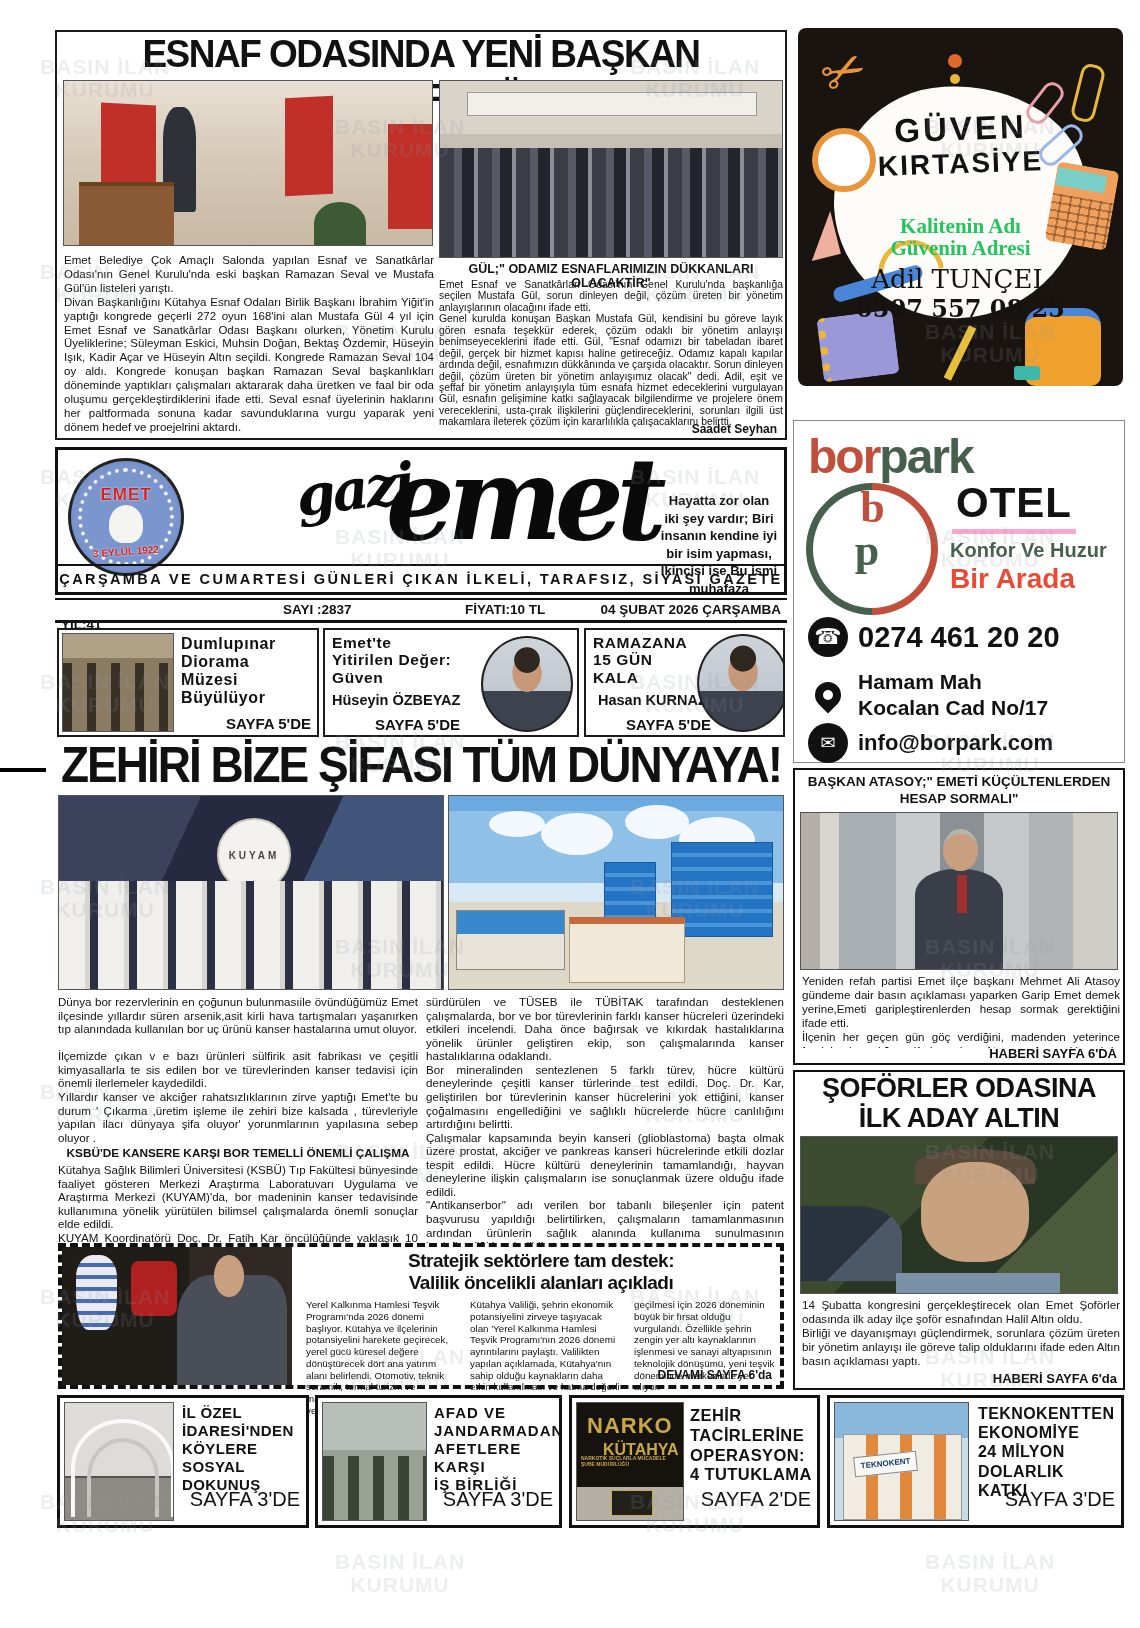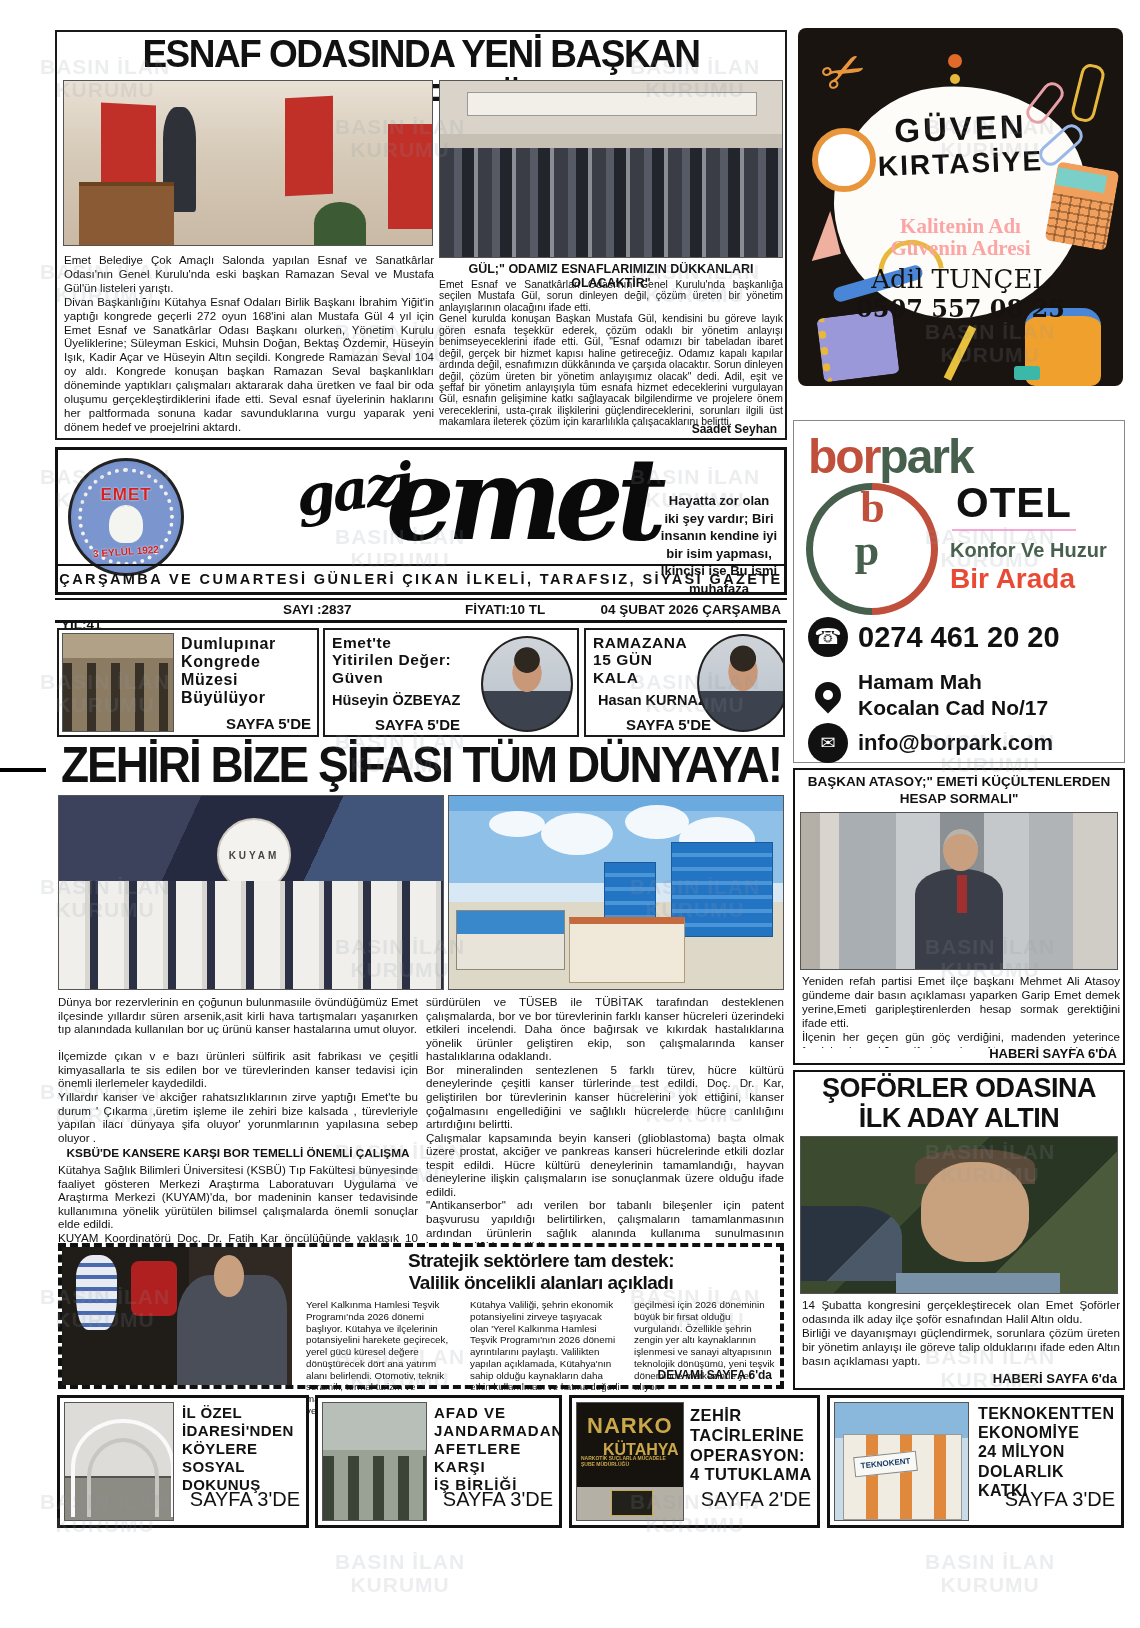--- a/index.html
+++ b/index.html
@@ -103,21 +103,21 @@
   .ms-subhead{font-weight:bold;text-align:center;font-size:11.8px;margin:3px 0 2px 0;}
   
   #strat{left:58px;top:1243px;width:726px;height:146px;border:4px dashed #111;background:#fff;box-sizing:border-box;}
   #strat-title{position:absolute;left:240px;top:3px;width:478px;text-align:center;font-weight:bold;
     font-size:19px;line-height:1.15;letter-spacing:-.5px;}
   .strat-col{position:absolute;top:52px;font-size:9.8px;line-height:1.2;text-align:left;}
   
   #guven-ad{left:798px;top:28px;width:325px;height:358px;background:#191410;border-radius:8px;overflow:hidden;}
   .blob{position:absolute;background:#fdfcf8;}
   .guven-line{position:absolute;width:100%;text-align:center;font-weight:bold;color:#111;}
-  .guven-red{position:absolute;width:100%;text-align:center;font-weight:bold;color:#fca5a5;
+  .guven-red{position:absolute;width:100%;text-align:center;font-weight:bold;color:#22c55e;
     font-family:"Liberation Serif",serif;}
   .guven-owner{position:absolute;width:100%;text-align:center;color:#151210;font-family:"DejaVu Serif",serif;}
   #borpark-ad{left:793px;top:420px;width:332px;height:343px;background:#fff;border:1px solid #888;box-sizing:border-box;padding-left:6px;}
   .bp-bor{color:#c0503c;}  .bp-park{color:#47604e;}
   .bp-row{position:absolute;display:flex;align-items:center;gap:10px;}
   .bp-circle-ic{width:40px;height:40px;border-radius:50%;background:#111;color:#fff;display:flex;
     align-items:center;justify-content:center;font-size:22px;flex:0 0 auto;}
   .pin{width:26px;height:26px;background:#111;border-radius:50% 50% 50% 0;transform:rotate(-45deg);
     position:relative;flex:0 0 auto;margin:0 7px 0 7px;}
   .pin::after{content:"";position:absolute;left:8px;top:8px;width:10px;height:10px;border-radius:50%;background:#fff;}
@@ -206,21 +206,21 @@
     <span class="ab" style="left:228px;">SAYI :2837</span>
     <span class="ab" style="left:410px;">FİYATI:10 TL</span>
     <span class="ab" style="right:6px;">04 ŞUBAT 2026 ÇARŞAMBA</span>
   </div>
 
   <div class="teaser" style="left:57px;width:262px;">
     <div class="photo ph-diorama" style="left:3px;top:3px;width:112px;height:99px;">
       <div class="dior-fig"></div>
     </div>
     <div class="teaser-title pre" style="left:122px;top:5px;width:136px;font-size:16px;">Dumlupınar
-Kongrede
+Diorama
 Müzesi
 Büyülüyor</div>
     <div class="teaser-page" style="right:6px;bottom:3px;">SAYFA 5'DE</div>
   </div>
   <div class="teaser" style="left:323px;width:256px;">
     <div class="teaser-title pre" style="left:7px;top:4px;width:150px;">Emet'te
 Yitirilen Değer:
 Güven</div>
     <div class="teaser-name" style="left:7px;top:62px;">Hüseyin ÖZBEYAZ</div>
     <div class="portrait" style="right:4px;top:6px;width:88px;height:92px;"></div>
@@ -280,21 +280,21 @@
   </div>
 
   <div class="ab" id="borpark-ad">
     <div class="ab bold" style="left:14px;top:8px;font-size:48px;letter-spacing:-2px;">
       <span class="bp-bor">bor</span><span class="bp-park">park</span>
     </div>
     <div class="ab" style="left:12px;top:62px;width:118px;height:118px;border-radius:50%;border:7px solid;border-color:#c0503c #c0503c #47604e #47604e;transform:rotate(45deg);">
       <span class="ab bold" style="left:18px;top:4px;font-size:44px;color:#c0503c;transform:rotate(-45deg);font-family:'Liberation Serif',serif;">b</span>
       <span class="ab bold" style="left:44px;top:38px;font-size:44px;color:#47604e;transform:rotate(-45deg);font-family:'Liberation Serif',serif;">p</span>
     </div>
-    <div class="ab bold" style="left:158px;top:58px;font-size:42px;border-bottom:2px solid #f9a8d4;padding:0 4px 2px 4px;letter-spacing:1px;">OTEL</div>
+    <div class="ab bold" style="left:158px;top:58px;font-size:42px;border-bottom:5px solid #f9a8d4;padding:0 4px 2px 4px;letter-spacing:1px;">OTEL</div>
     <div class="ab bold" style="left:156px;top:118px;font-size:20px;color:#47604e;">Konfor Ve Huzur</div>
     <div class="ab bold" style="left:156px;top:142px;font-size:28px;color:#e84a34;">Bir Arada</div>
     <div class="bp-row" style="left:14px;top:196px;">
       <div class="bp-circle-ic">☎</div>
       <div class="bold" style="font-size:29px;">0274 461 20 20</div>
     </div>
     <div class="bp-row" style="left:14px;top:248px;">
       <div class="pin"></div>
       <div class="bold pre" style="font-size:21px;line-height:1.25;">Hamam Mah
 Kocalan Cad No/17</div>

